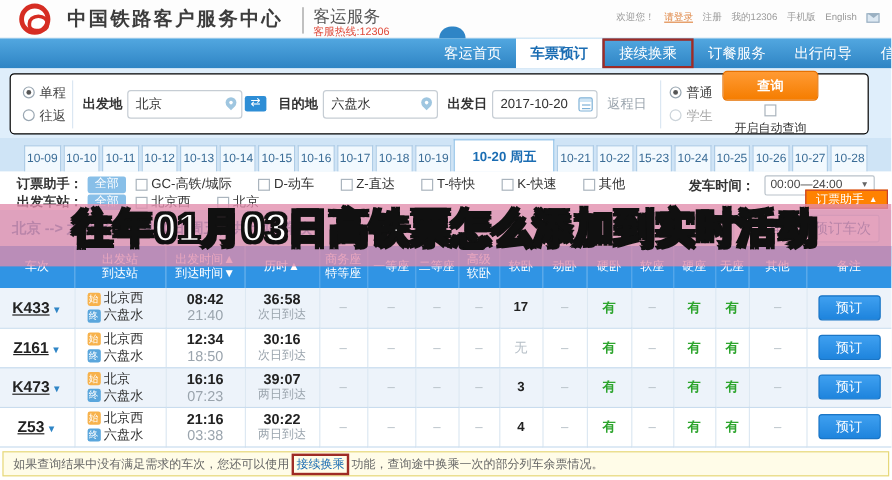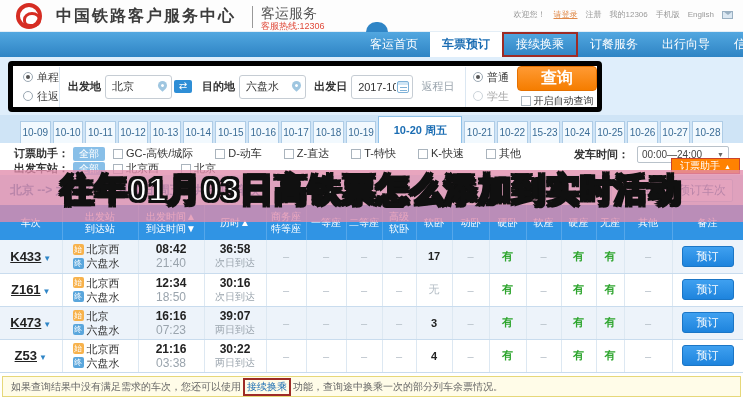--- a/index.html
+++ b/index.html
@@ -23,42 +23,42 @@
   .blue-corner { position:absolute; right:355px; top:22px; width:22px; height:10px; background:#2f85c6; border-radius:10px 10px 0 0; }
 
   
   .nav { position:absolute; left:0; top:32px; width:743px; height:25px; background:linear-gradient(#52a7e0,#2e84c4); display:flex; align-items:stretch; padding-left:358px; }
   .nav-item { color:#fff; font-size:12px; padding:0 12px; display:flex; align-items:center; cursor:pointer; white-space:nowrap; }
   .nav-item.active { background:#fff; color:#1b6db3; font-weight:bold; }
   .nav-item.red-box { border:2px solid #9e2b25; }
 
   
   .search-wrap { position:absolute; left:0; top:57px; width:743px; height:58px; background:#dfeefb; }
-  .search-box { position:absolute; left:8px; top:4px; width:594px; height:51px; background:#fff; border:5px solid #000000; border-radius:4px; display:flex; align-items:center; }
+  .search-box { position:absolute; left:8px; top:4px; width:716px; height:51px; background:#fff; border:1px solid #000000; border-radius:4px; display:flex; align-items:center; }
   .trip-col { width:52px; padding-left:10px; display:flex; flex-direction:column; gap:4px; border-right:1px solid #dbe7f2; height:40px; justify-content:center; }
   .radio-line { display:flex; align-items:center; gap:4px; font-size:11px; color:#444; white-space:nowrap; }
   .radio { width:10px; height:10px; border:1px solid #9aa7b2; border-radius:50%; background:#fff; position:relative; flex:0 0 auto; }
   .radio.sel::after { content:""; position:absolute; left:2px; top:2px; width:4px; height:4px; border-radius:50%; background:#555; }
   .radio.dis { border-color:#ccd4da; }
   .radio-line.dim { color:#aaa; }
   .fld-label { font-size:11px; font-weight:bold; color:#333; margin:0 4px 0 8px; white-space:nowrap; }
   .fld-label.dim { color:#9aa4ad; font-weight:normal; }
   .input { position:relative; height:24px; border:1px solid #c6cdd4; border-radius:3px; background:#fff; font-size:11px; color:#333; display:flex; align-items:center; padding:0 16px 0 6px; }
   .input.dim { color:#9aa4ad; border-color:#d5dbe1; }
   .input input { border:none; outline:none; width:100%; font-size:11px; color:inherit; background:transparent; font-family:inherit; }
   .pin { position:absolute; right:4px; top:5px; width:9px; height:9px; background:#9fc6e0; border-radius:50% 50% 50% 0; transform:rotate(-45deg); }
   .pin::after { content:""; position:absolute; left:3px; top:3px; width:3px; height:3px; background:#fff; border-radius:50%; }
   .swap-icon { width:18px; height:13px; background:#2e8ed6; border-radius:2px; color:#fff; font-size:10px; line-height:12px; text-align:center; margin:0 2px; flex:0 0 auto; }
   .cal { position:absolute; right:3px; top:5px; width:12px; height:12px; border:1px solid #7fb2d8; border-radius:2px; background:linear-gradient(#cfe5f5 3px,#fff 3px); }
   .cal::after { content:""; position:absolute; left:2px; top:5px; width:7px; height:1px; background:#7fb2d8; box-shadow:0 3px 0 #7fb2d8; }
   .vline { width:1px; height:40px; background:#dbe7f2; margin:0 7px; }
   .pass-col { display:flex; flex-direction:column; gap:4px; }
   .query-col { margin-left:8px; display:flex; flex-direction:column; align-items:center; gap:3px; }
-  .query-btn { width:80px; height:25px; background:linear-gradient(#ff9a33,#f57d00); border:1px solid #e67100; border-radius:4px; color:#fff; font-size:16px; font-weight:bold; font-family:Liberation Sans, sans-serif; cursor:pointer; }
-  .auto-line { display:flex; align-items:center; gap:3px; font-size:10px; color:#333; white-space:nowrap; }
+  .query-btn { width:80px; height:25px; background:linear-gradient(#ff9a33,#f57d00); border:1px solid #e67100; border-radius:4px; color:#fff; font-size:11px; font-weight:bold; font-family:Liberation Sans, sans-serif; cursor:pointer; }
+  .auto-line { display:flex; align-items:center; gap:3px; font-size:10px; color:#333; white-space:nowrap;flex-direction:column; }
   .cbox { width:10px; height:10px; border:1px solid #aab4bd; background:#fff; display:inline-block; flex:0 0 auto; }
 
   
   .date-strip { position:absolute; left:0; top:115px; width:743px; height:28px; background:#cfe4f6; display:flex; align-items:flex-end; padding:0 20px; gap:2px; }
   .date-cell { flex:1; height:22px; background:#f2f9fe; border:1px solid #aecce6; border-bottom:none; font-size:10px; color:#3a6c96; display:flex; align-items:center; justify-content:center; cursor:pointer; white-space:nowrap; }
   .date-cell.active { flex:0 0 84px; height:27px; background:#fff; color:#1b6db3; font-weight:bold; font-size:11px; border-color:#8fc1e8; }
 
   
   .filters { position:absolute; left:0; top:143px; width:743px; height:32px; background:#fff; font-size:11px; color:#333; }
   .filter-row { position:absolute; left:14px; display:flex; align-items:center; gap:0; white-space:nowrap; }

